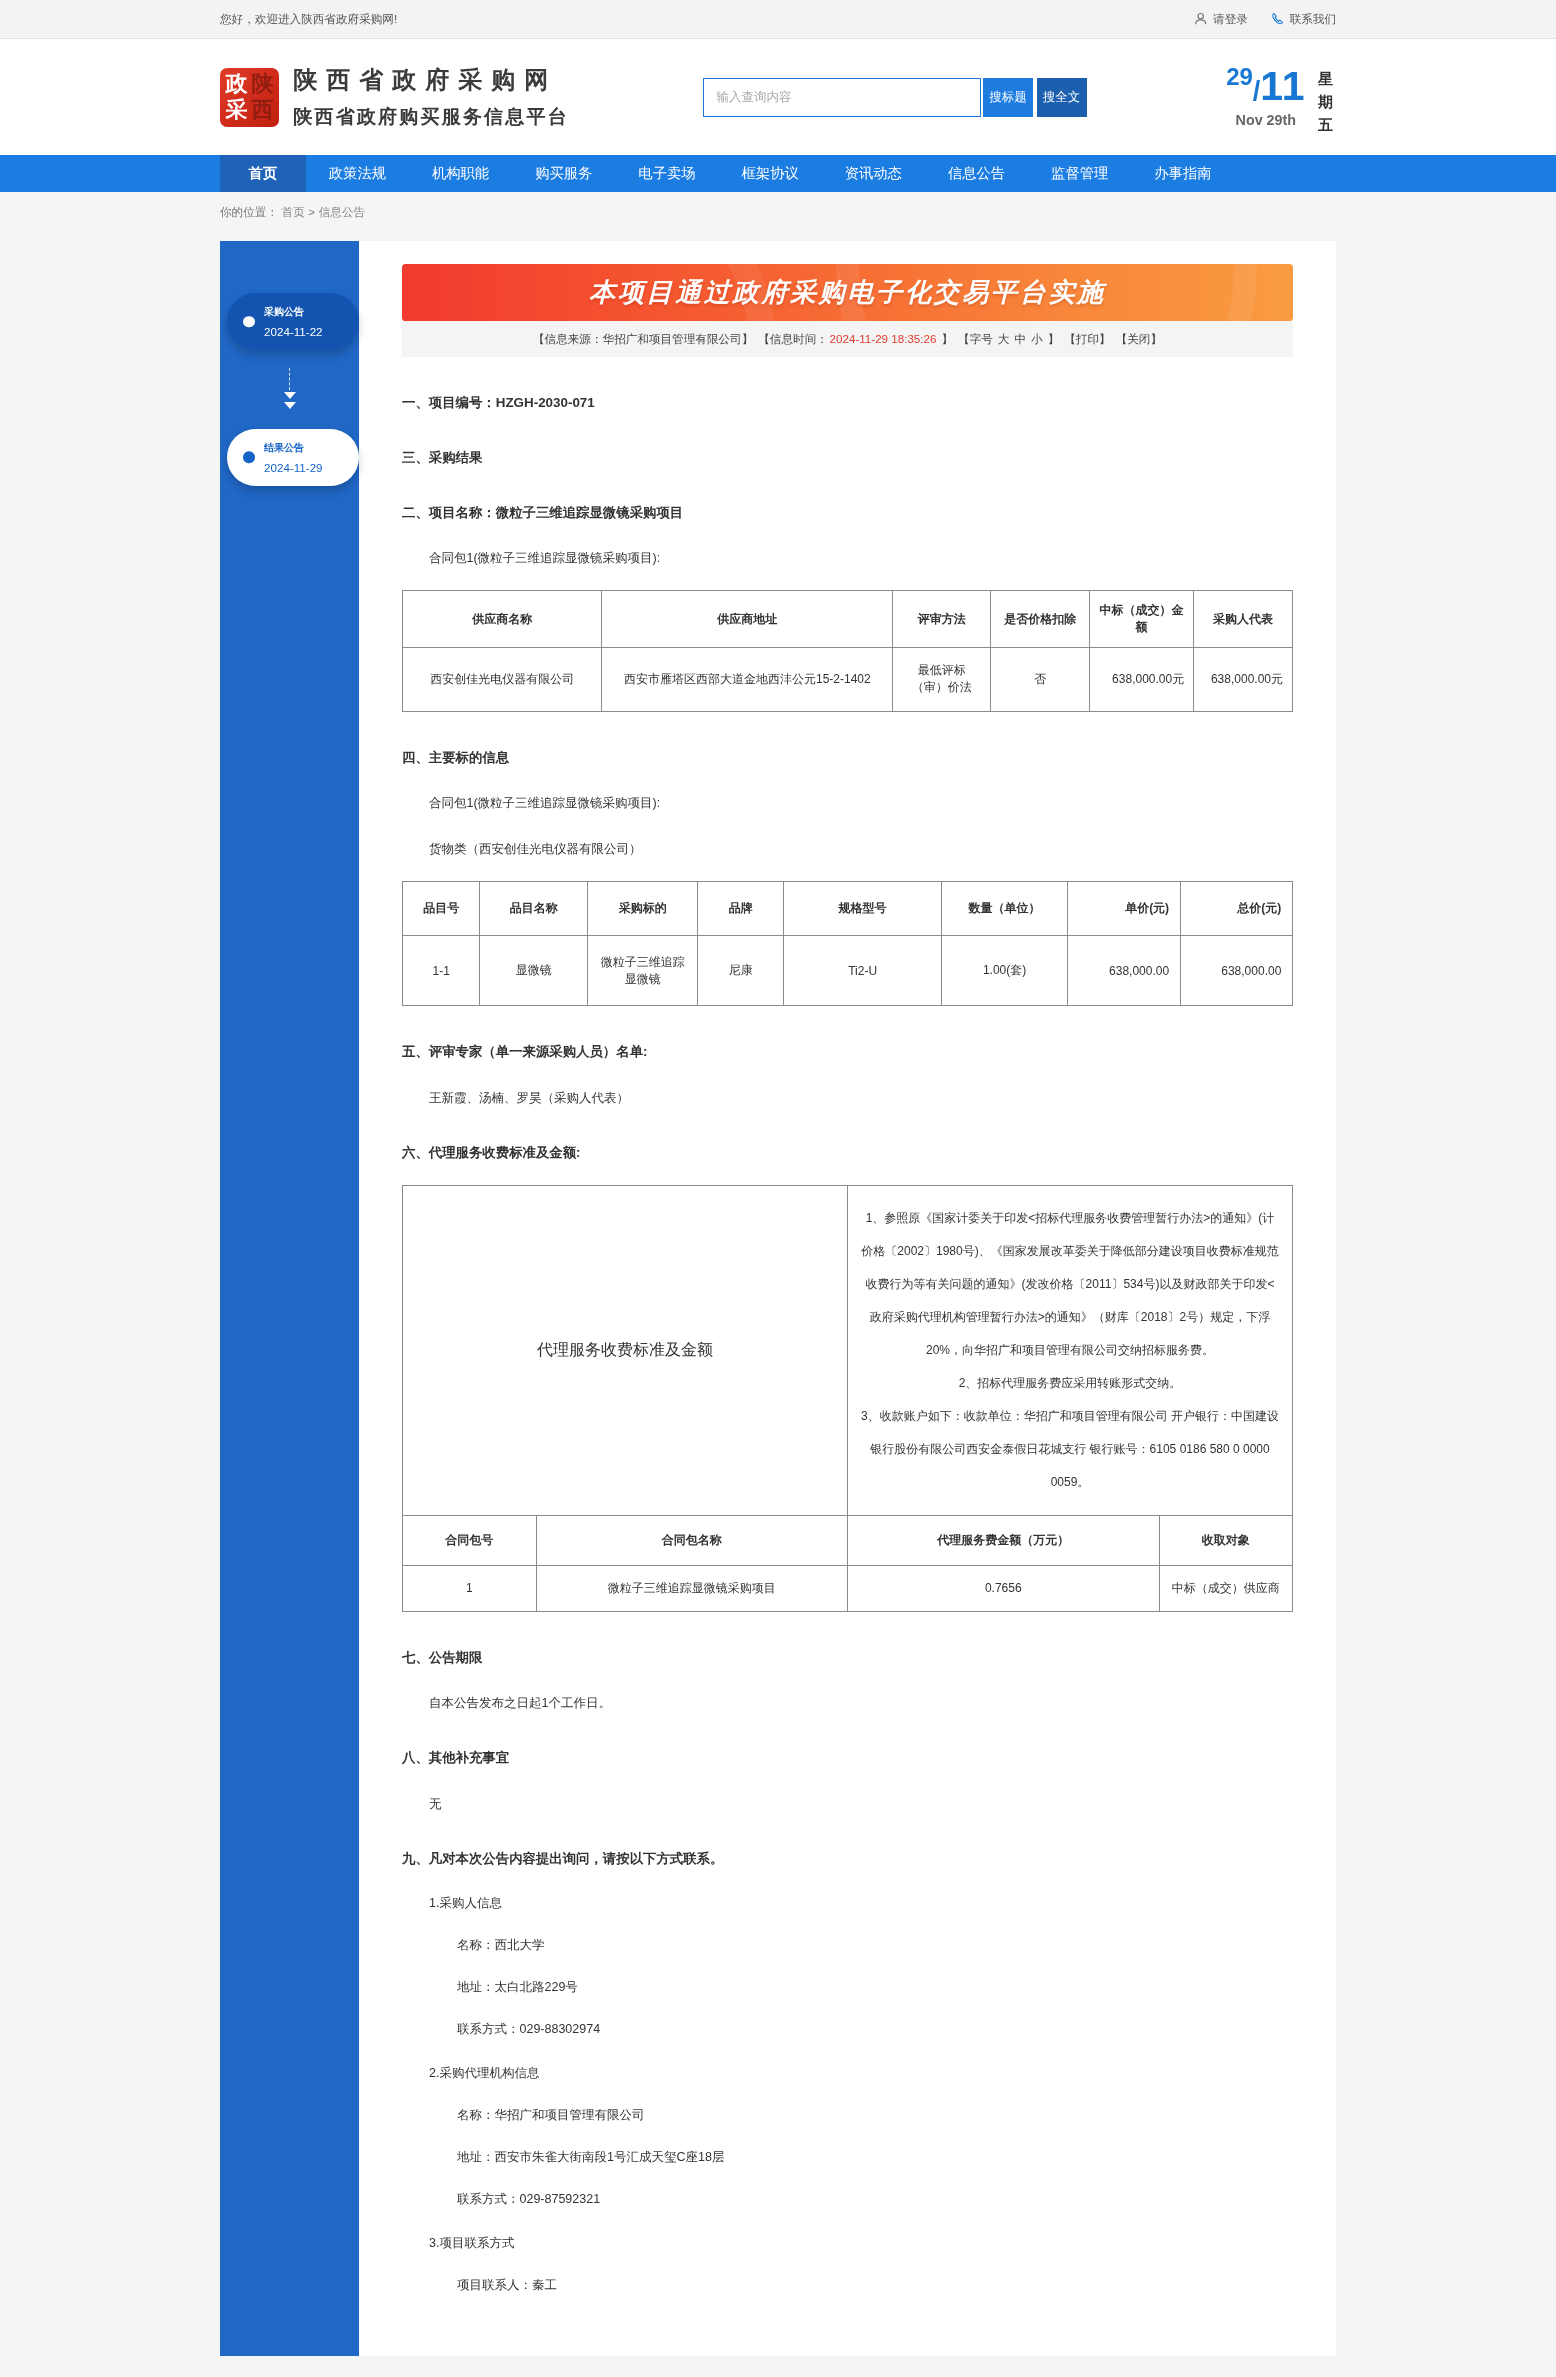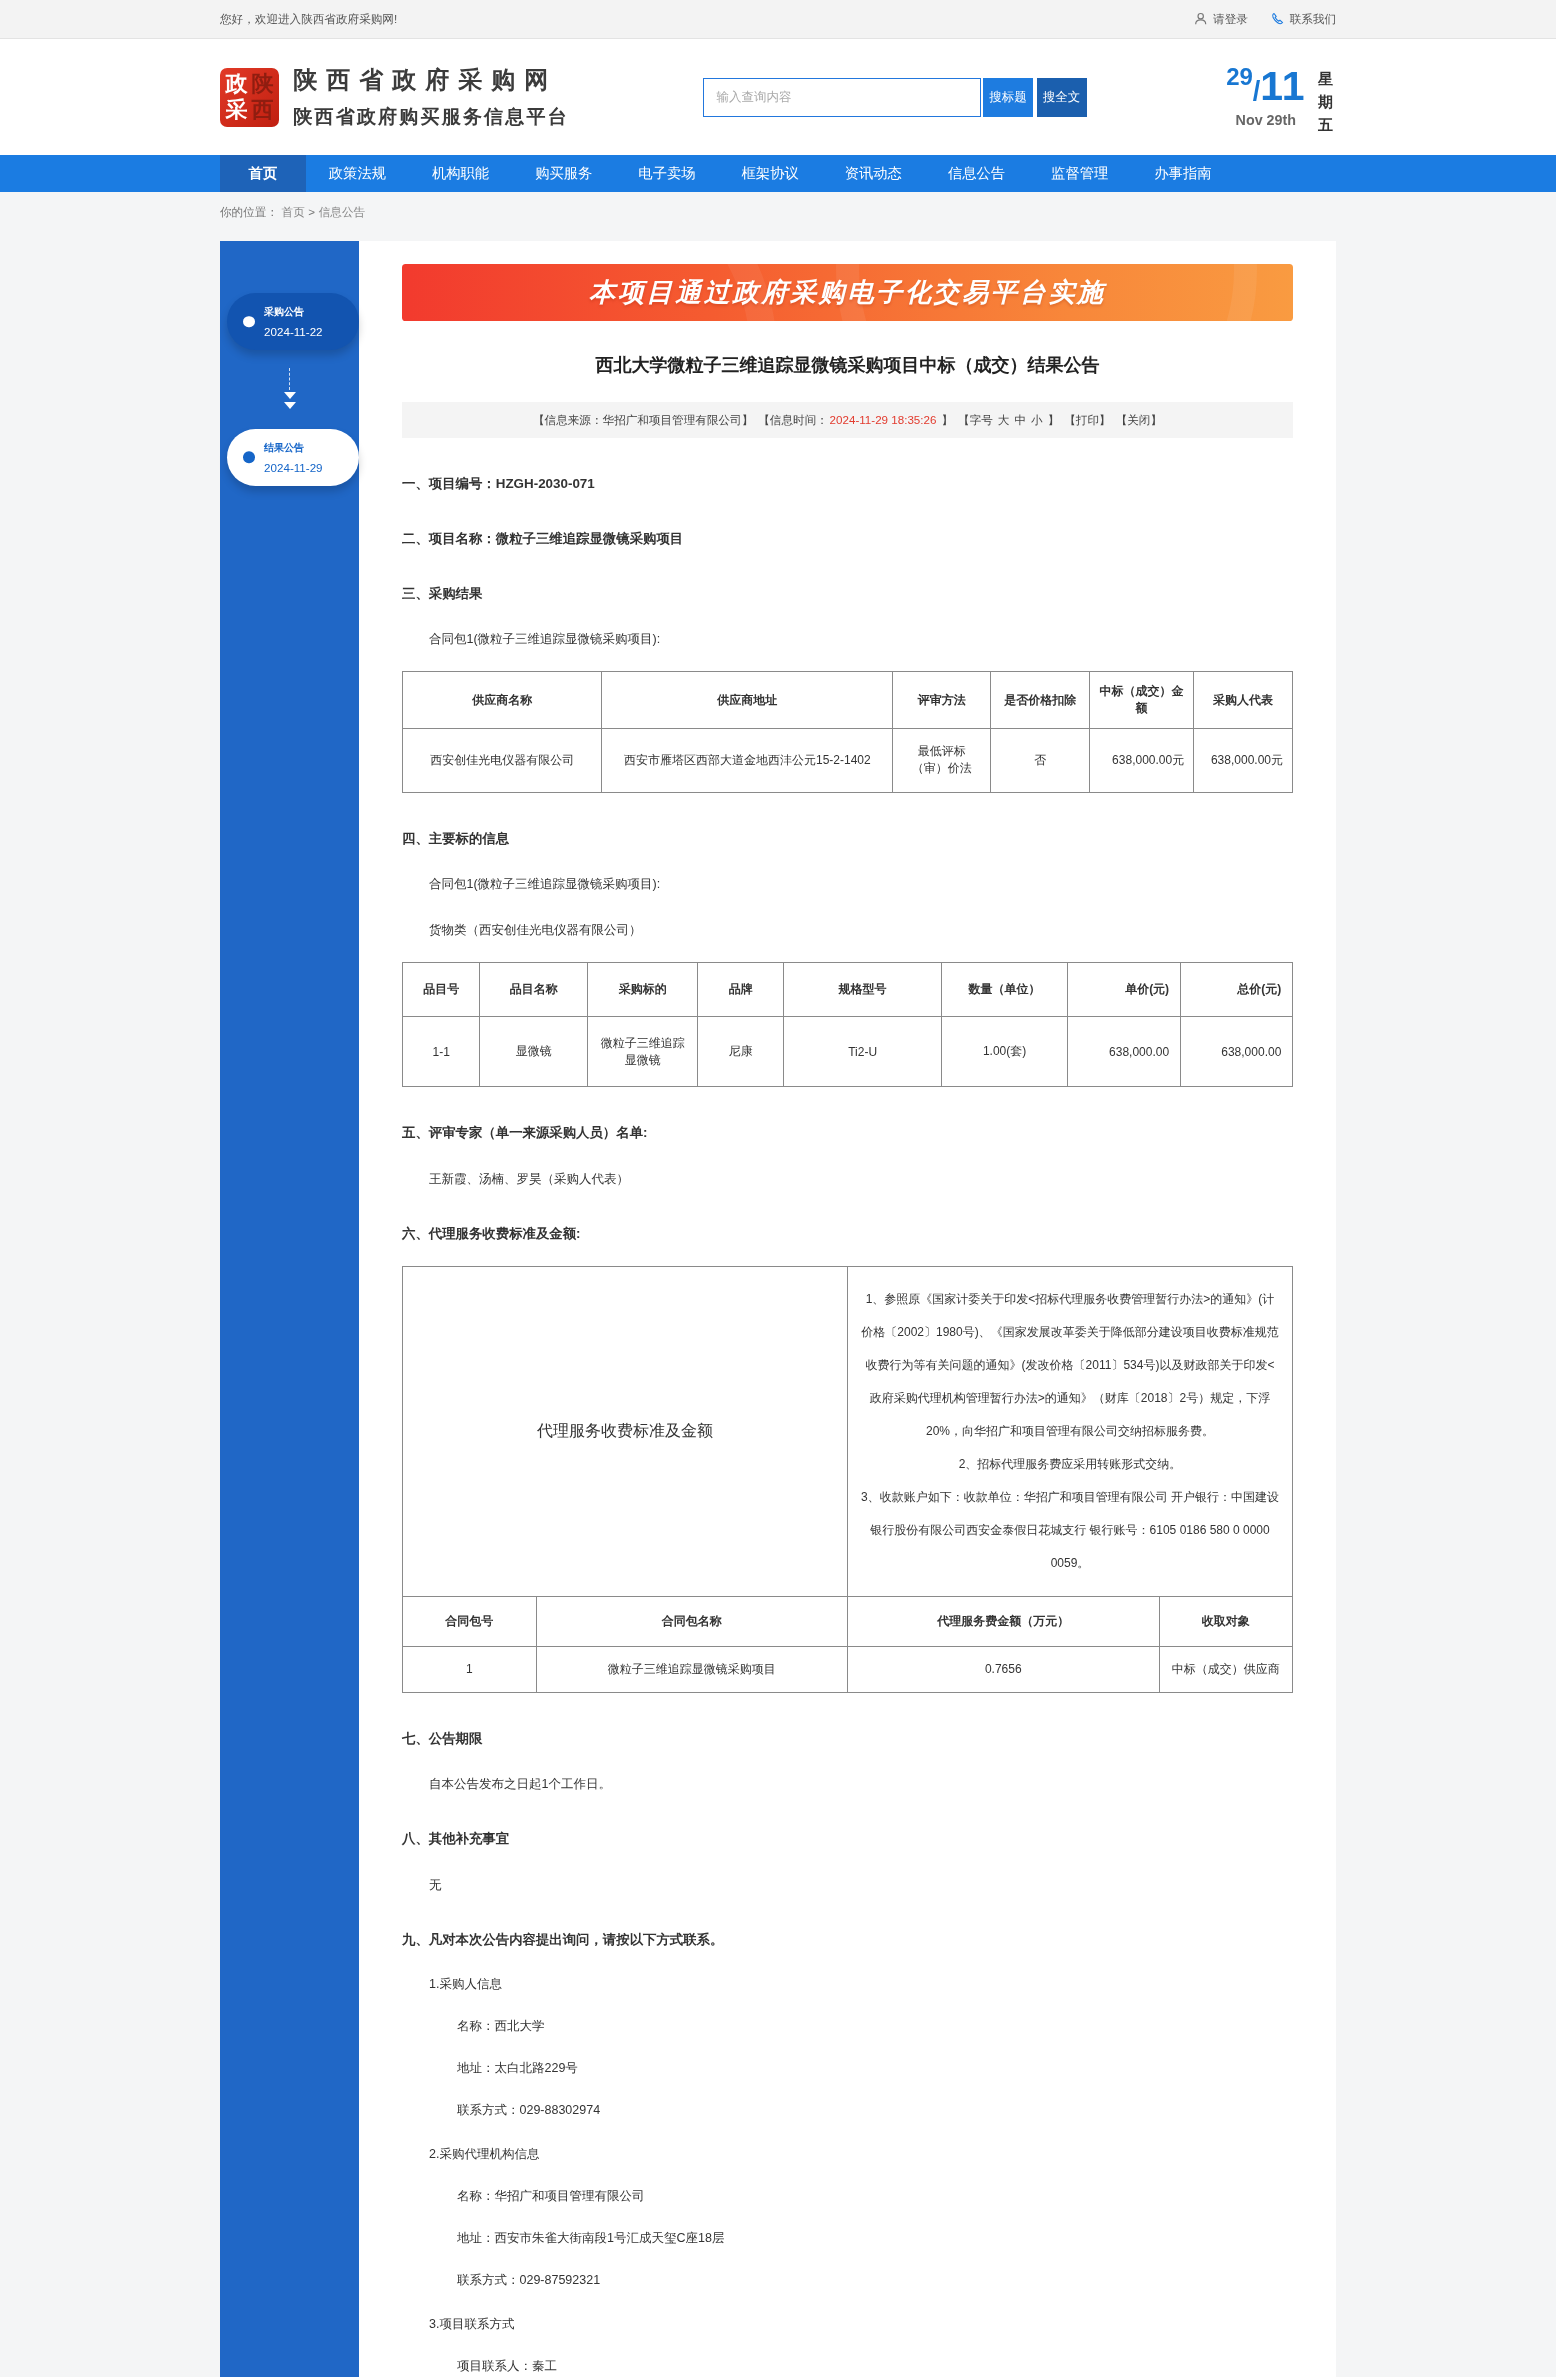--- a/index.html
+++ b/index.html
@@ -202,38 +202,37 @@
       <div class="pill-date">2024-11-29</div>
     </div>
   </div>
 
   <div class="content">
 
     <div class="banner">
       <div class="banner-text">本项目通过政府采购电子化交易平台实施</div>
     </div>
 
-    <h1 class="doc-title">西北大学微粒子三维追踪显微镜采购项目中标（成交）结果公告</h1>
 
     <div class="meta-bar">
       <span>【信息来源：华招广和项目管理有限公司】</span>
       <span>【信息时间：</span><span class="meta-time">2024-11-29 18:35:26</span><span> 】</span>
       <span>【字号</span>
       <span class="meta-link">大</span>
       <span class="meta-link">中</span>
       <span class="meta-link">小</span>
       <span>】</span>
       <span class="meta-link">【打印】</span>
       <span class="meta-link">【关闭】</span>
     </div>
 
     <div class="sec-title">一、项目编号：HZGH-2030-071</div>
+    <div class="sec-title">三、采购结果</div>
+
     <div class="sec-title">二、项目名称：微粒子三维追踪显微镜采购项目</div>
-
-    <div class="sec-title">三、采购结果</div>
     <div class="sec-body">合同包1(微粒子三维追踪显微镜采购项目):</div>
 
     <table class="t-result">
       <tbody>
           <tr>
         <th class="c0">供应商名称</th>
         <th class="c1">供应商地址</th>
         <th class="c2">评审方法</th>
         <th class="c3">是否价格扣除</th>
         <th class="c4">中标（成交）金额</th>

